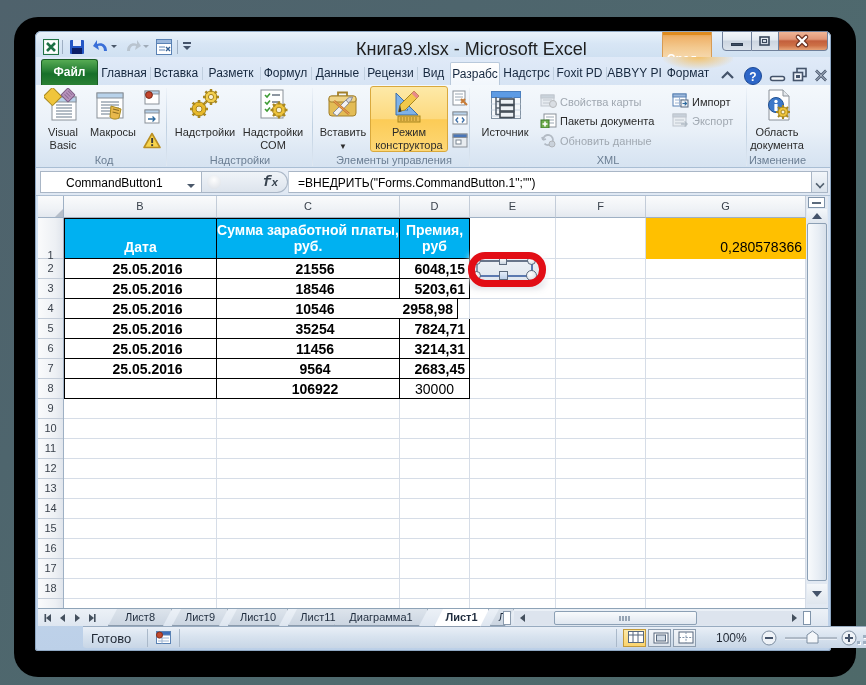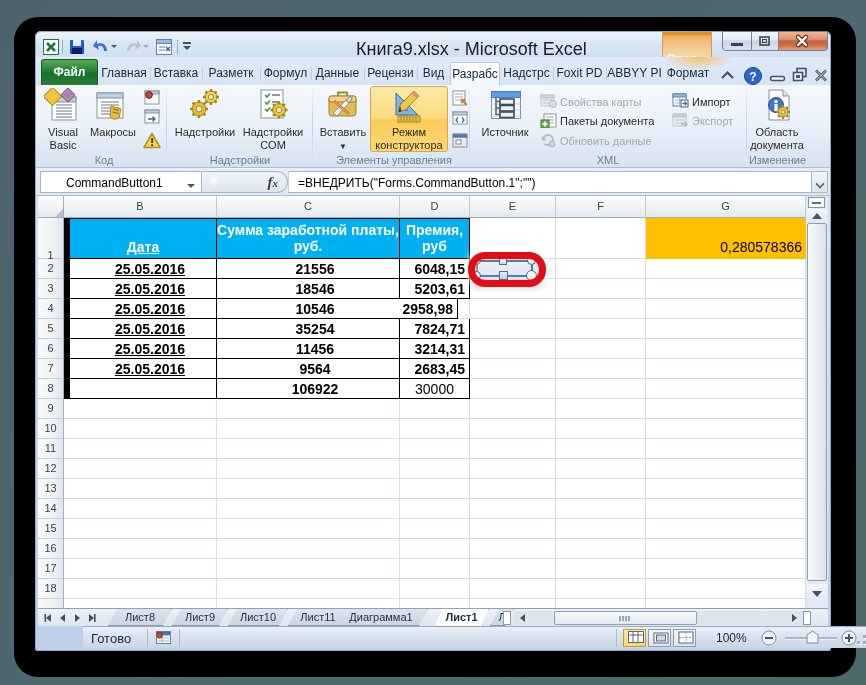--- a/index.html
+++ b/index.html
@@ -47,37 +47,37 @@
 .gray{color:#a0a8b1 !important;}
 #rkbtn{position:absolute;left:334px;top:1px;width:78px;height:66px;border:1px solid #d9a93d;border-radius:3px;
   background:linear-gradient(#fde9a8,#fdd97e 50%,#fccb56 51%,#fdd876);}
 
 #fbar{position:absolute;left:1px;top:137px;width:794px;height:28px;background:linear-gradient(#e8eef7,#dfe8f3);border-bottom:1px solid #aebfd2;}
 #nbox{position:absolute;left:4px;top:3px;width:162px;height:22px;background:#fff;border:1px solid #a9b6c6;
  font-size:12px;color:#000;padding:4px 0 0 25px;}
 #narr{position:absolute;left:146px;top:12px;width:0;height:0;border:4px solid transparent;border-top-color:#4a586a;}
 #fxpill{position:absolute;left:166px;top:3px;width:86px;height:22px;background:linear-gradient(#f0f4f8,#dde4ed);border:1px solid #a9b6c6;border-left:none;border-radius:0 11px 11px 0;}
 #fxcirc{position:absolute;left:5px;top:3px;width:14px;height:14px;border-radius:50%;background:radial-gradient(circle at 50% 35%,#fdfdfd,#d9dee5);}
-#fx{position:absolute;right:9px;top:2px;font-family:Liberation Serif, serif;font-style:italic;font-weight:bold;font-size:15px;color:#37424e;}
+#fx{position:absolute;right:9px;top:2px;font-family:Liberation Mono, monospace;font-style:italic;font-weight:bold;font-size:15px;color:#37424e;}
 #ftext{position:absolute;left:252px;top:3px;width:524px;height:22px;background:#fff;border:1px solid #a9b6c6;border-left:1px solid #c6d0dc;
  font-size:12px;color:#000;padding:4px 0 0 9px;}
 #fdrop{position:absolute;left:776px;top:3px;width:16px;height:22px;background:linear-gradient(#f2f6fa,#dbe3ec);border:1px solid #a9b6c6;border-left:none;}
 #fdrop:after{content:"";position:absolute;left:4px;top:8px;width:6px;height:6px;border-right:2px solid #52606f;border-bottom:2px solid #52606f;transform:rotate(45deg) scale(.8);}
 
 #sheet{position:absolute;left:3px;top:165px;width:768px;height:412px;background:#fff;overflow:hidden;}
 .colhdr{position:absolute;top:0;height:21px;background:linear-gradient(#fafbfc,#eff2f6 60%,#e3e8ef);
  border-right:1px solid #c3ccd8;border-bottom:1px solid #9eb0c4;font-size:11px;color:#39414b;text-align:center;line-height:20px;}
 .rowhdr{position:absolute;left:0;width:26px;background:linear-gradient(90deg,#fafbfc,#edf0f4 70%,#e0e5ec);
  border-right:1px solid #9eb0c4;font-size:11px;color:#39414b;text-align:center;}
 .gl-v{position:absolute;width:1px;background:#d6dde7;}
 .gl-h{position:absolute;left:26px;width:742px;height:1px;background:#d6dde7;}
 
 .tc{position:absolute;border-right:1px solid #000;border-bottom:1px solid #000;font-size:14px;font-weight:bold;color:#000;
  display:flex;align-items:center;justify-content:center;background:#fff;}
-.tl{border-left:6px solid #000000;text-decoration:underline;}
+.tl{border-left:1px solid #000000;}
 .tt{border-top:1px solid #000;}
 .hdrblue{background:#00b1f1;color:#fff;font-size:14px;line-height:16px;align-items:flex-end;padding-bottom:3px;text-align:center;}
 .num{justify-content:flex-end;padding-right:4px;}
 .cshift{padding-left:14px;}
 
 #vscroll{position:absolute;left:771px;top:165px;width:22px;height:412px;background:#e2e9f2;}
 
 #sheettabs{position:absolute;left:3px;top:577px;width:790px;height:18px;background:linear-gradient(#ecf1f7,#dee6f0);border-top:1px solid #8ea3b7;}
 .stab{position:absolute;top:0;height:17px;font-size:11px;color:#1f2c3d;text-align:center;line-height:16px;
  background:linear-gradient(#dde4ec,#cbd5e1);border:1px solid #8c9cae;border-top:none;}

